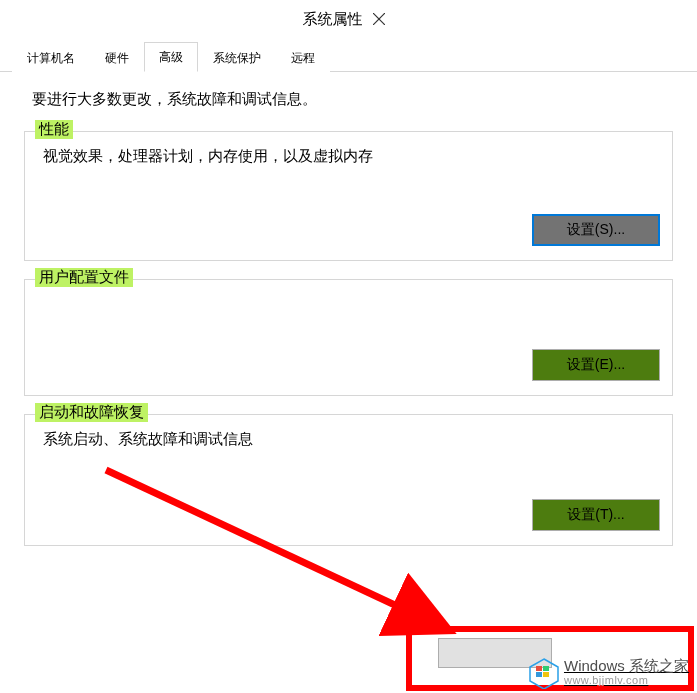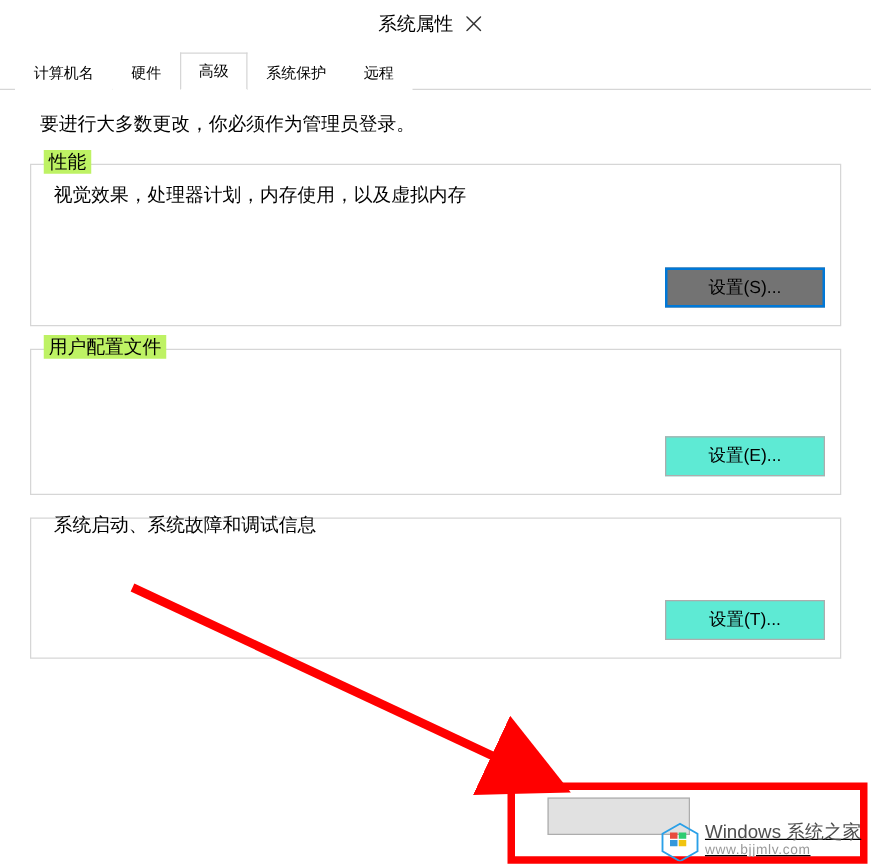--- a/index.html
+++ b/index.html
@@ -105,21 +105,21 @@
     }
     .group.userprofile .group-btn-row {
       margin-top: 50px;
     }
     .group.startup .group-btn-row {
       margin-top: 50px;
     }
     .win-btn {
       min-width: 128px;
       height: 32px;
-      background: #5eead4;
+      background: #4d7c0f;
       border: 1px solid #adadad;
       font-size: 14px;
       color: #000;
       cursor: pointer;
       padding: 0 16px;
     }
     .win-btn.highlight {
       border: 2px solid #0078d7;
       background: #737373;
     }
@@ -196,38 +196,39 @@
 
 <div class="tabs">
   <div class="tab">计算机名</div>
   <div class="tab">硬件</div>
   <div class="tab active">高级</div>
   <div class="tab">系统保护</div>
   <div class="tab">远程</div>
 </div>
 
 <div class="content">
-  <div class="instruction">要进行大多数更改，你必须作为管理员登录。</div>
+  <div class="instruction">要进行大多数更改，系统故障和调试信息。</div>
 
   <div class="group performance">
     <div class="group-title">性能</div>
     <div class="group-desc">视觉效果，处理器计划，内存使用，以及虚拟内存</div>
     <div class="group-btn-row">
       <button class="win-btn highlight">设置(S)...</button>
     </div>
   </div>
 
   <div class="group userprofile">
     <div class="group-title">用户配置文件</div>
     <div class="group-btn-row">
       <button class="win-btn">设置(E)...</button>
     </div>
   </div>
 
   <div class="group startup">
+    <div class="group-title">启动和故障恢复</div>
     <div class="group-desc">系统启动、系统故障和调试信息</div>
     <div class="group-btn-row">
       <button class="win-btn">设置(T)...</button>
     </div>
   </div>
 </div>
 
 <button class="bottom-btn"></button>
 
 <svg class="arrow" width="380" height="200" viewBox="0 0 380 200">

